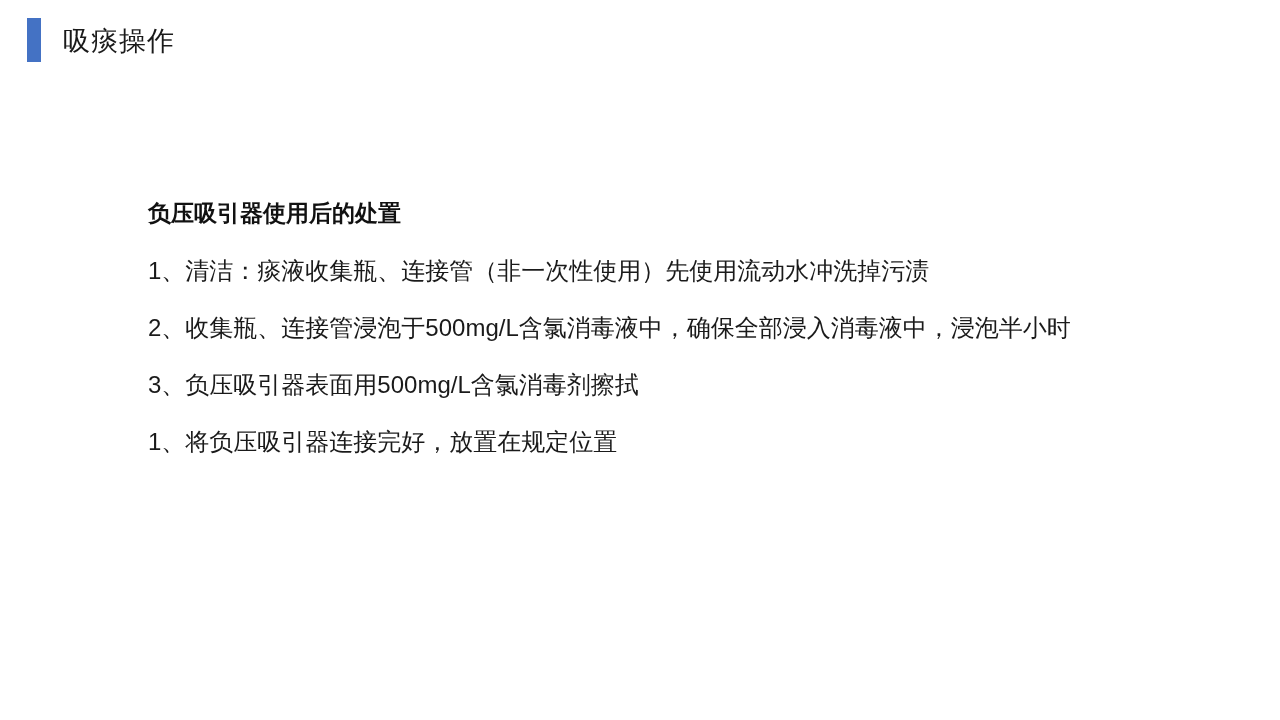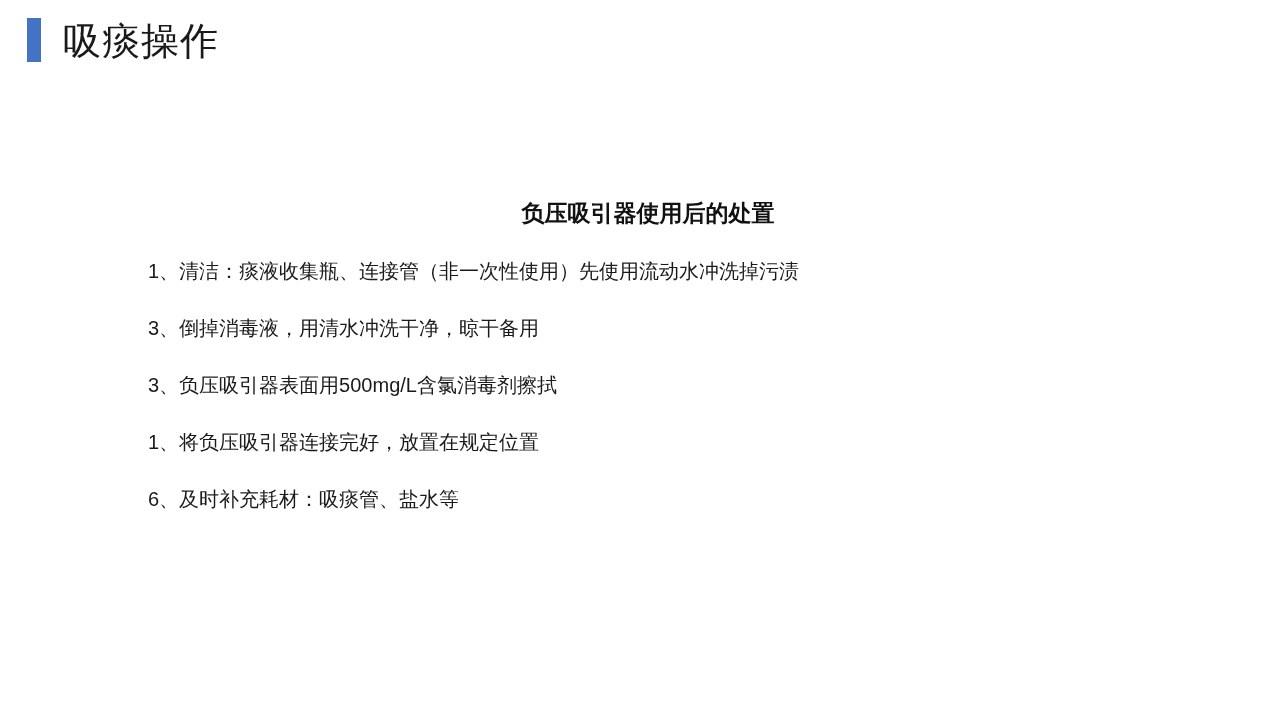--- a/index.html
+++ b/index.html
@@ -20,42 +20,41 @@
     left: 27px;
     top: 18px;
     width: 14px;
     height: 44px;
     background: #4472c4;
   }
   .slide-title {
     position: absolute;
     left: 63px;
     top: 24px;
-    font-size: 38px;
+    font-size: 27px;
     line-height: 34px;
     letter-spacing: 1px;
     color: #1a1a1a;
     font-weight: 400;
   }
   .content {
     position: absolute;
     left: 148px;
     top: 198px;
     width: 1000px;
   }
   .content-heading {
     font-size: 23px;
     font-weight: 700;
     color: #111111;
     line-height: 30px;
     margin-bottom: 27px;
-    text-align: center;
   }
   .item-list .list-item {
-    font-size: 20px;
+    font-size: 24px;
     color: #1a1a1a;
     line-height: 32px;
     margin-bottom: 25px;
     white-space: nowrap;
   }
 </style>
 </head>
 <body>
 
 <div class="slide">
@@ -63,21 +62,20 @@
   <div class="accent-bar" style="background: rgb(68, 114, 196);"></div>
 
   <h1 class="slide-title">吸痰操作</h1>
 
   <div class="content">
 
     <h2 class="content-heading">负压吸引器使用后的处置</h2>
 
     <div class="item-list">
       <div class="list-item">1、清洁：痰液收集瓶、连接管（非一次性使用）先使用流动水冲洗掉污渍</div>
-      <div class="list-item">3、倒掉消毒液，用清水冲洗干净，晾干备用</div>
+      <div class="list-item">2、收集瓶、连接管浸泡于500mg/L含氯消毒液中，确保全部浸入消毒液中，浸泡半小时</div>
       <div class="list-item">3、负压吸引器表面用500mg/L含氯消毒剂擦拭</div>
       <div class="list-item">1、将负压吸引器连接完好，放置在规定位置</div>
-      <div class="list-item">6、及时补充耗材：吸痰管、盐水等</div>
     </div>
 
   </div>
 
 </div>
 
 </body></html>

